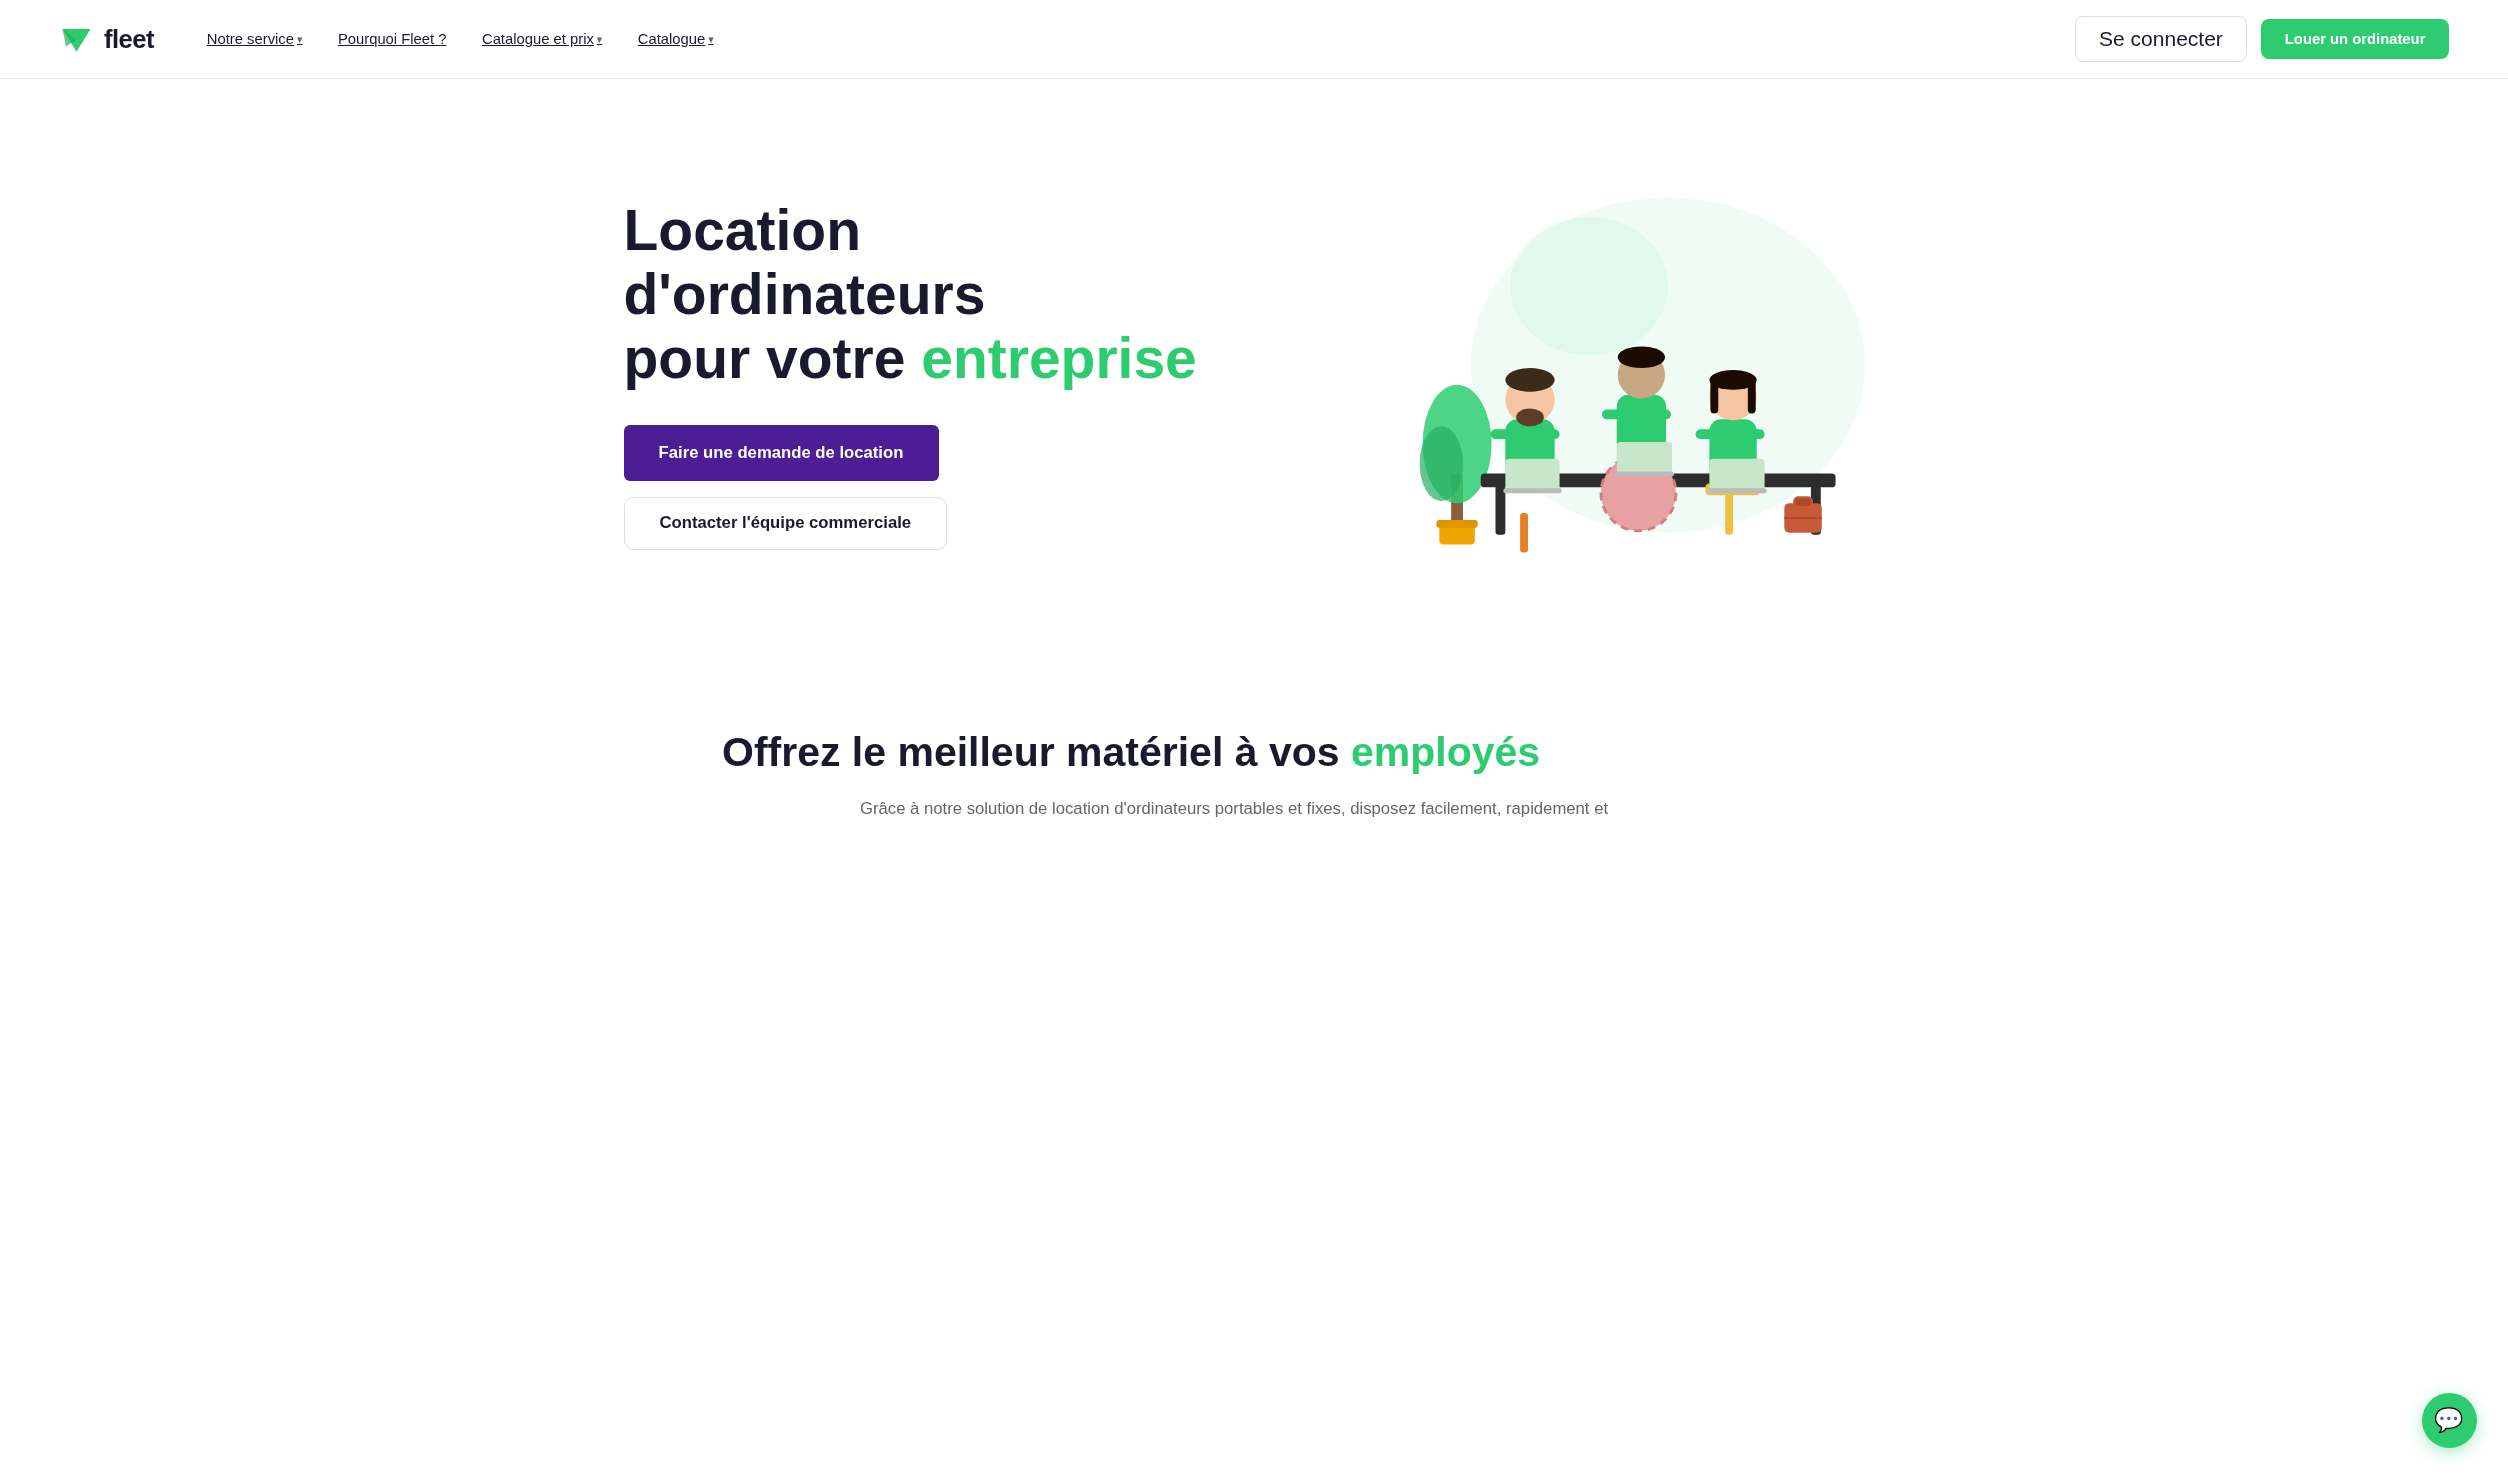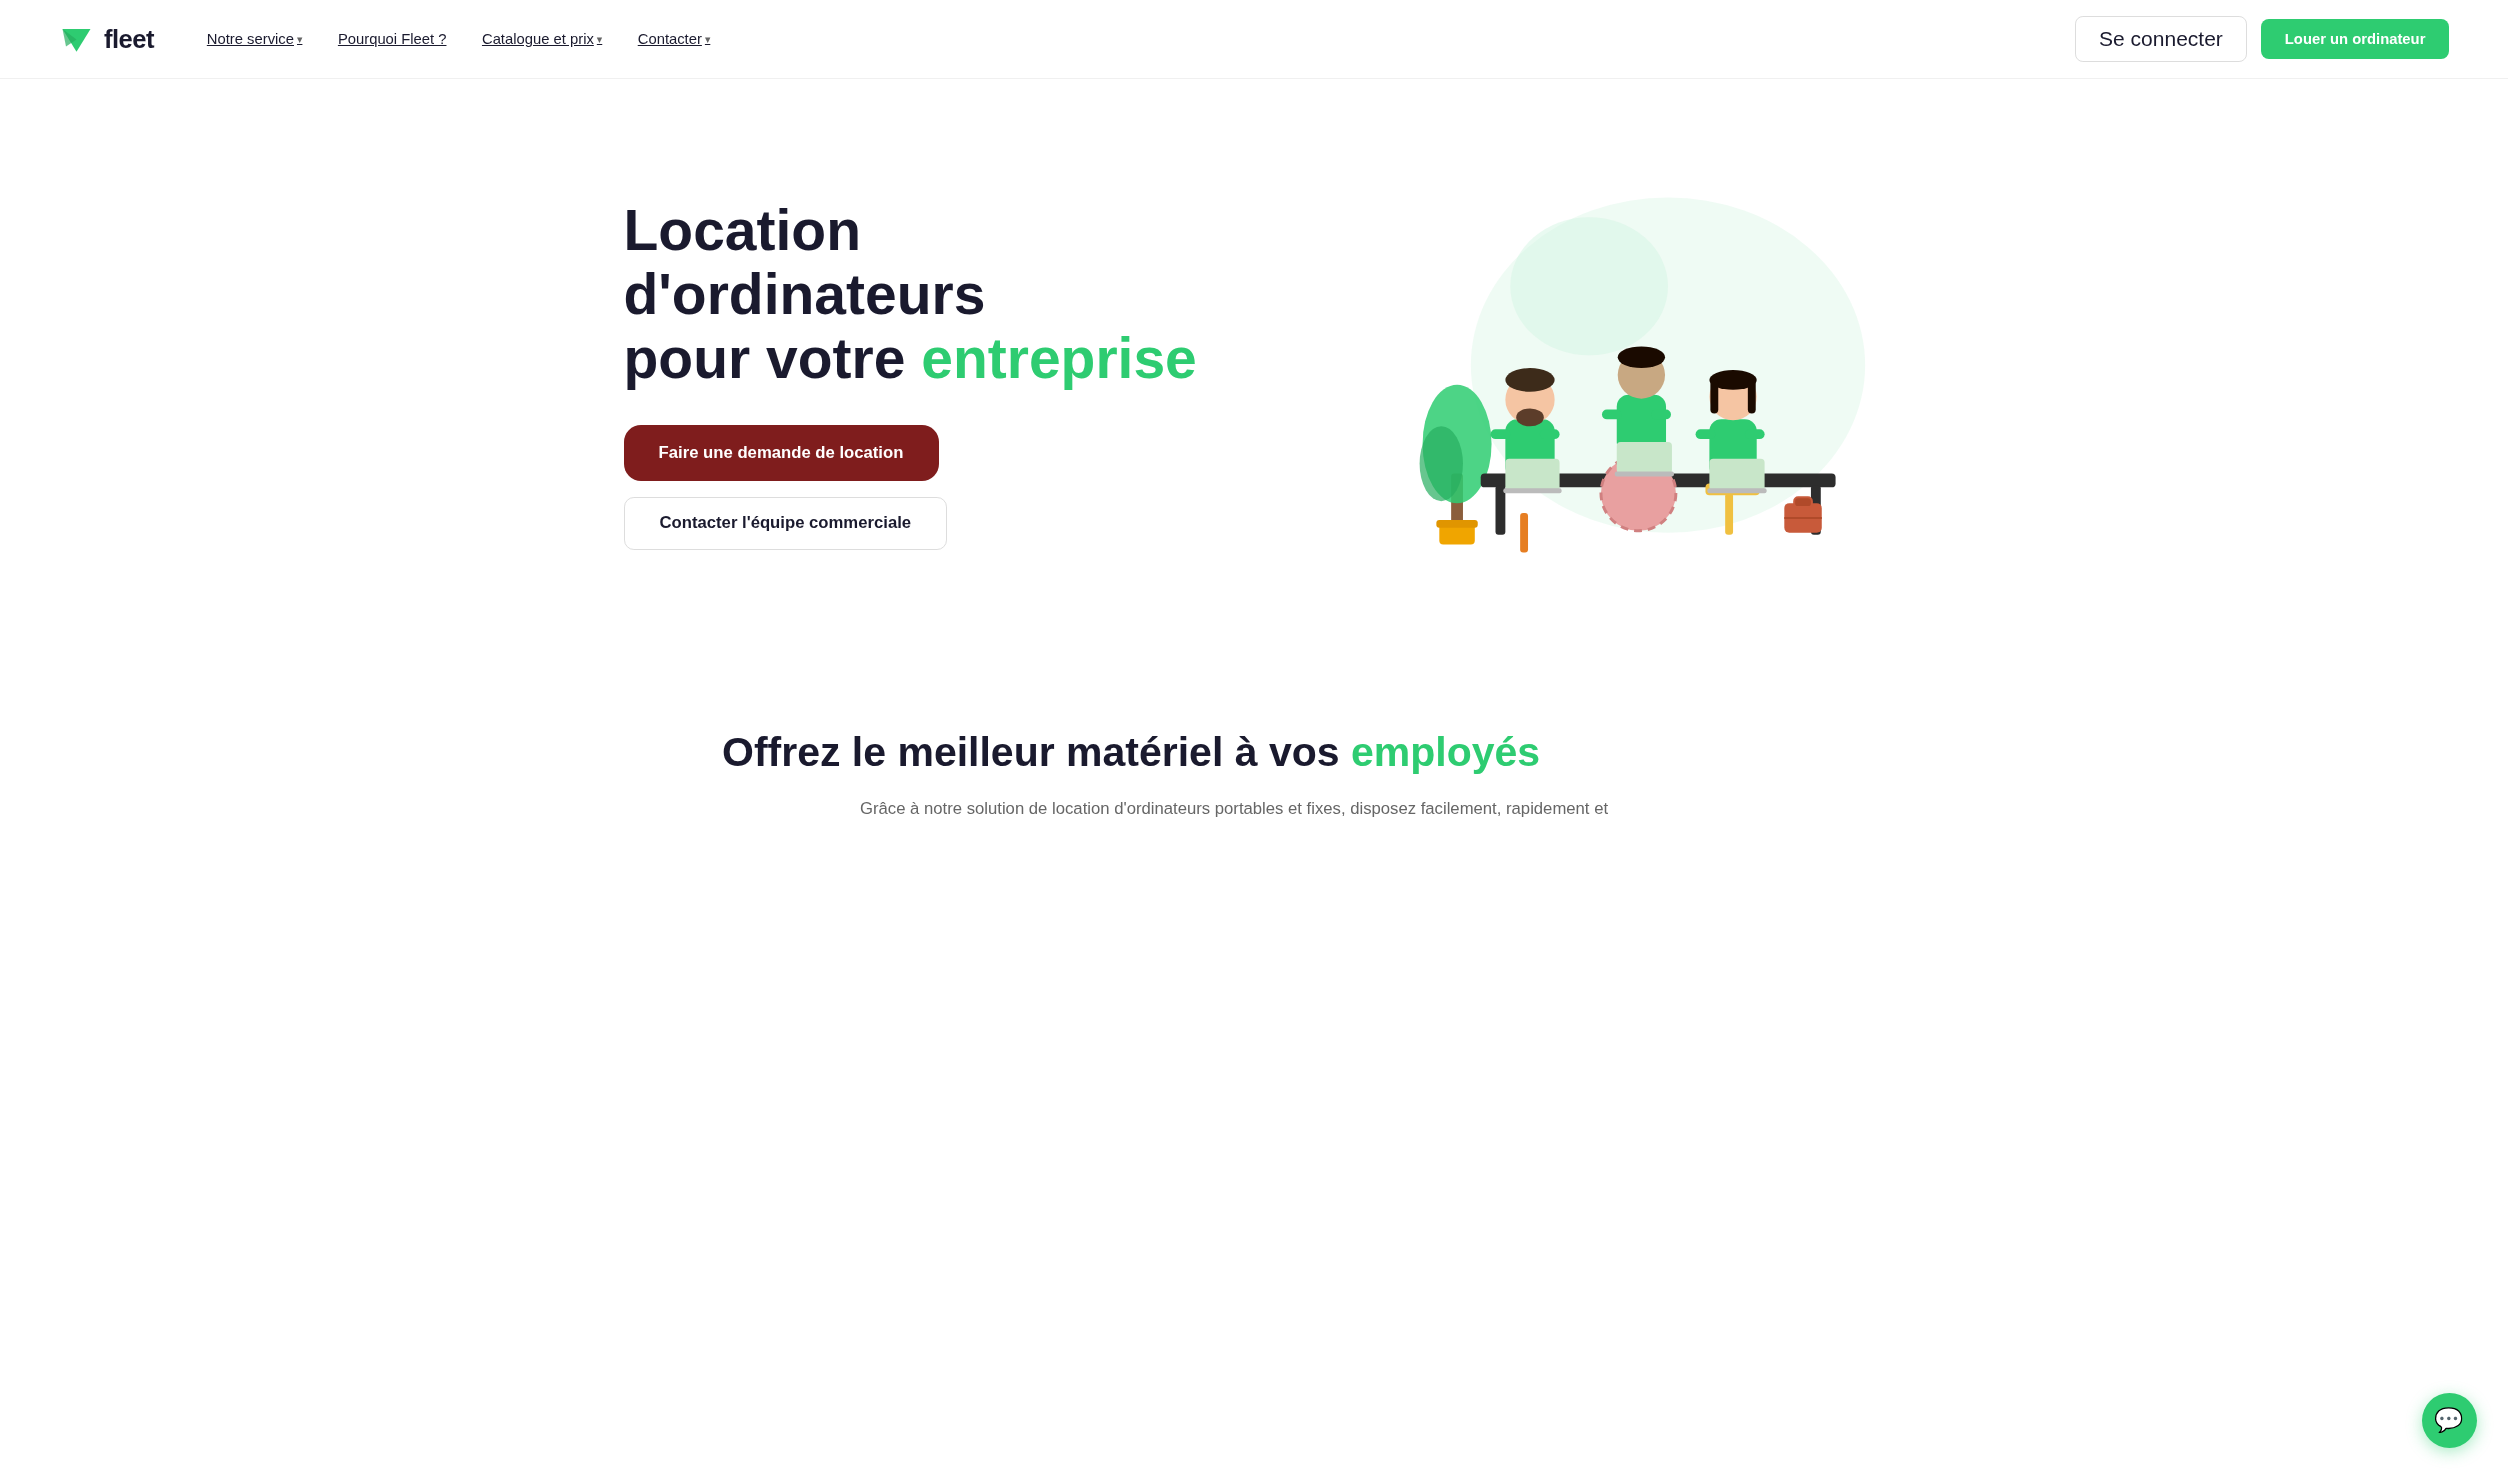--- a/index.html
+++ b/index.html
@@ -119,24 +119,24 @@
       font-weight: 700;
     }
     .hero-buttons {
       display: flex;
       flex-direction: column;
       gap: 15.8px;
       align-items: flex-start;
     }
     .btn-primary {
       padding: 17.7px 35px;
-      background: #7f1d1d;
+      background: #4c1d95;
       color: #fff;
       border: none;
-      border-radius: 17px;
+      border-radius: 6px;
       font-size: 16.7px;
       font-weight: 700;
       cursor: pointer;
       min-width: 315px;
       text-align: center;
     }
     .btn-secondary {
       padding: 15.8px 35px;
       background: #fff;
       color: #1a1a2e;
@@ -221,21 +221,21 @@
       <span class="nav-chevron">▾</span>
     </div>
     <div class="nav-item">
       <span>Pourquoi Fleet ?</span>
     </div>
     <div class="nav-item">
       <span>Catalogue et prix</span>
       <span class="nav-chevron">▾</span>
     </div>
     <div class="nav-item">
-      <span>Contacter</span>
+      <span>Catalogue</span>
       <span class="nav-chevron">▾</span>
     </div>
   </div>
 
   <div class="nav-actions">
     <button class="btn-login">Se connecter</button>
     <button class="btn-cta">Louer un ordinateur</button>
   </div>
 </nav>
 

